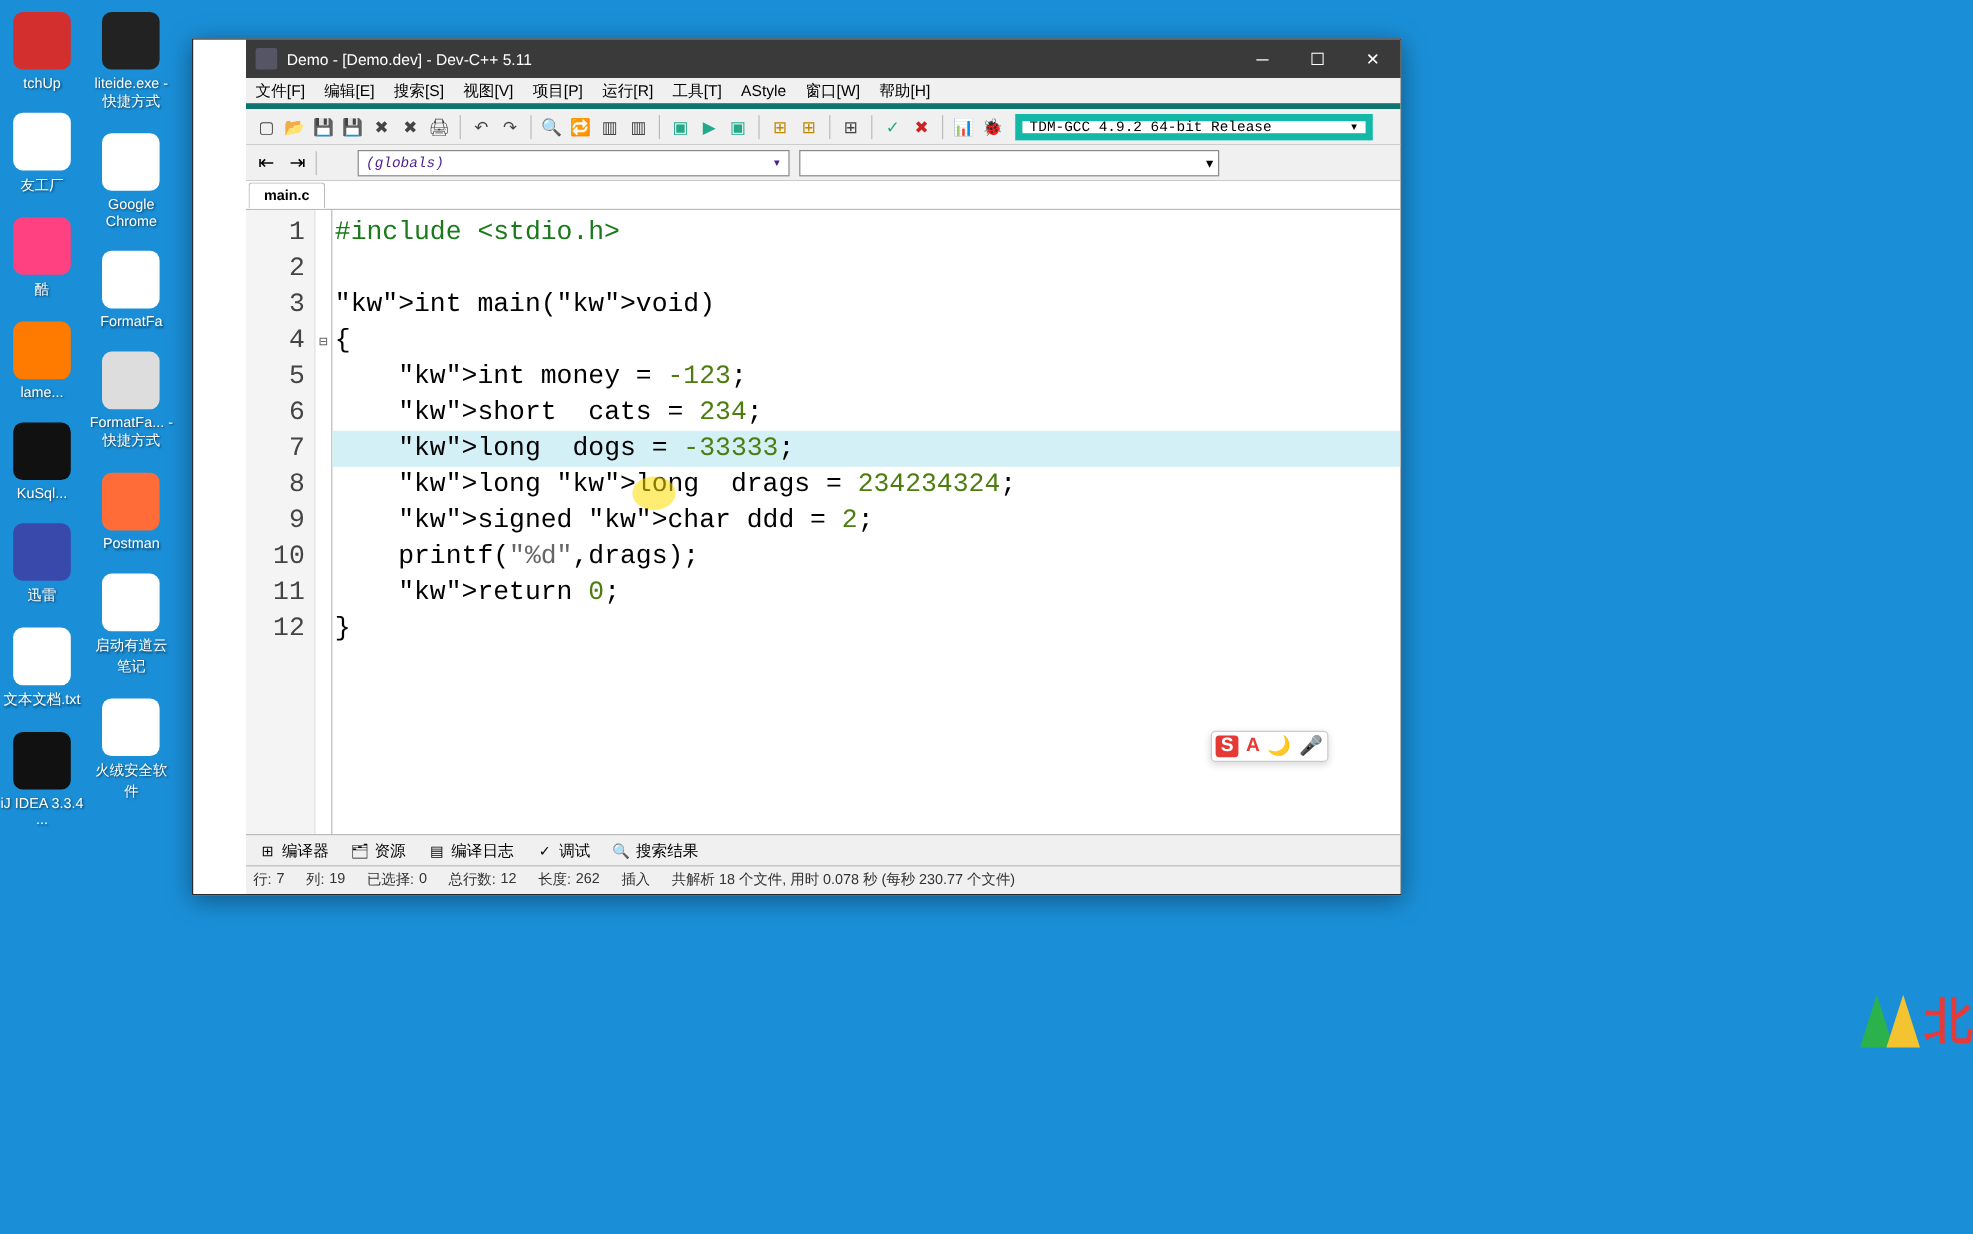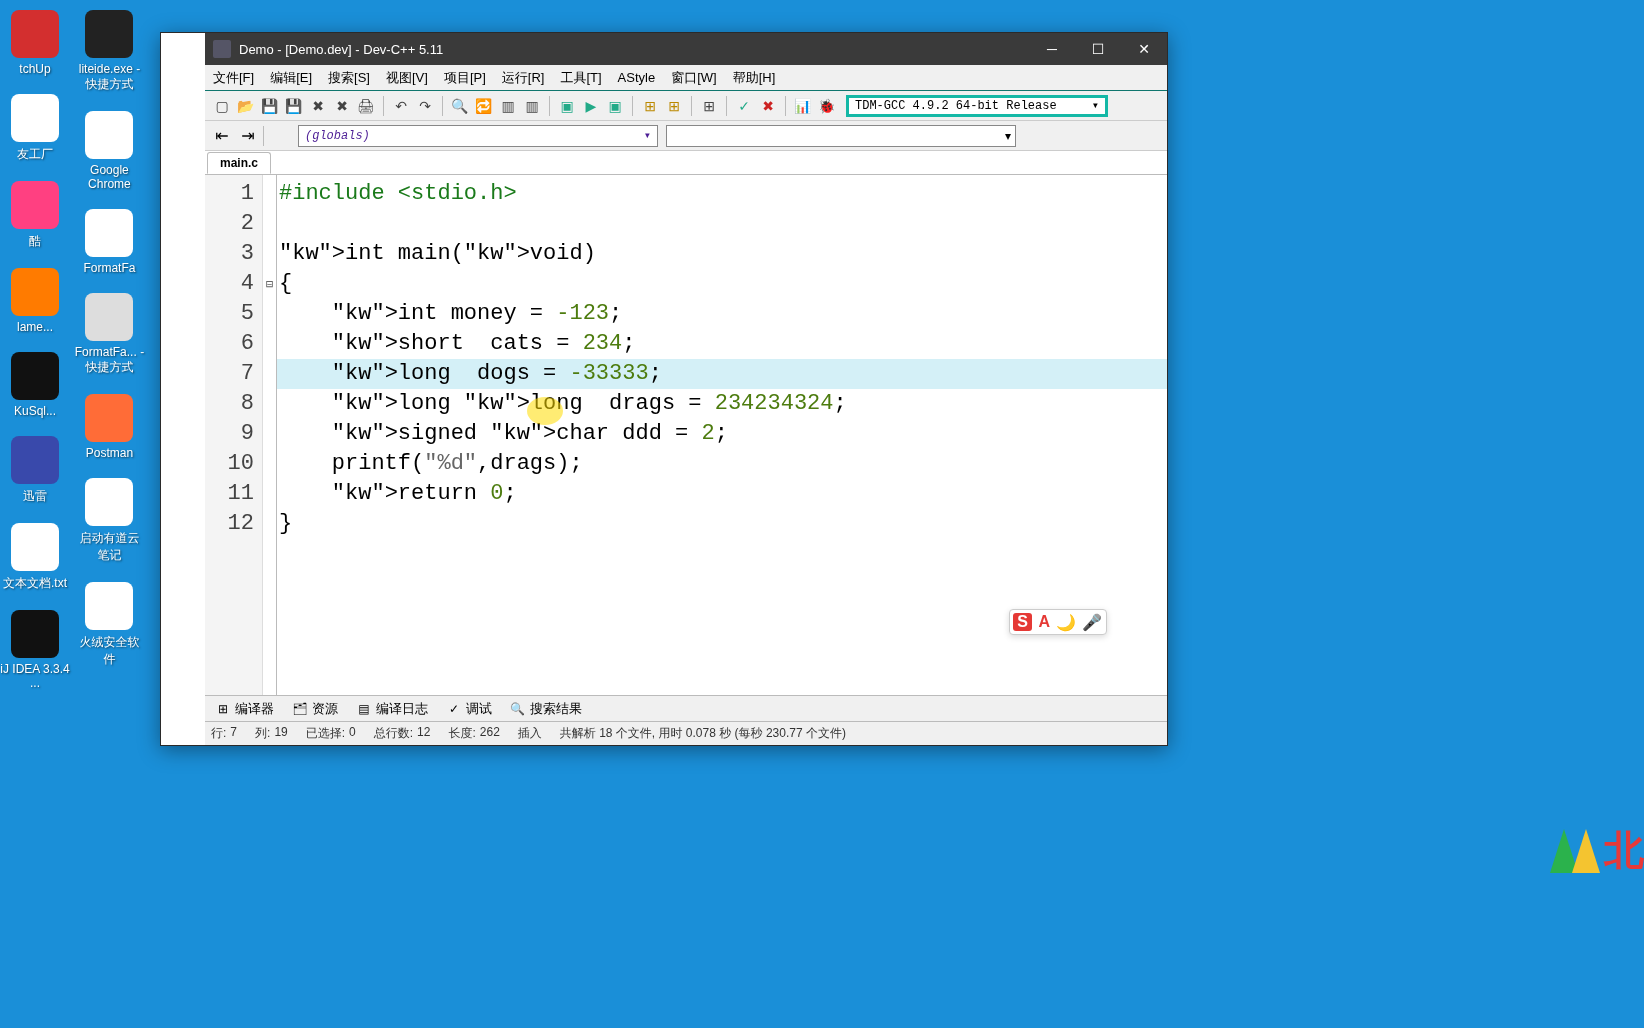--- a/index.html
+++ b/index.html
@@ -72,21 +72,21 @@
   .titlebar .win-btn {
     width: 46px; height: 32px;
     display: flex; align-items: center; justify-content: center;
     color: #fff;
     font-size: 14px;
   }
   
   .menubar {
     height: 26px;
     background: #f0f0f0;
-    border-bottom: 1px solid #0f766e;
+    border-bottom: 5px solid #0f766e;
     display: flex;
     align-items: center;
     font-size: 13px;
   }
   .menubar .menu-item {
     padding: 0 8px;
     height: 100%;
     display: flex;
     align-items: center;
     cursor: pointer;
@@ -109,22 +109,22 @@
     color: #444;
     border-radius: 2px;
   }
   .toolbar .sep {
     width: 1px; height: 20px;
     background: #bbb;
     margin: 0 4px;
   }
   .toolbar .compiler-combo {
     height: 22px;
-    width: 262px;
-    border: 3px solid #14b8a6;
+    width: 298px;
+    border: 6px solid #14b8a6;
     background: #fff;
     font-family: "Courier New", monospace;
     font-size: 12px;
     padding: 0 6px;
     display: flex; align-items: center; justify-content: space-between;
     margin-left: 6px;
   }
   .toolbar2 {
     height: 30px;
     background: #f0f0f0;

